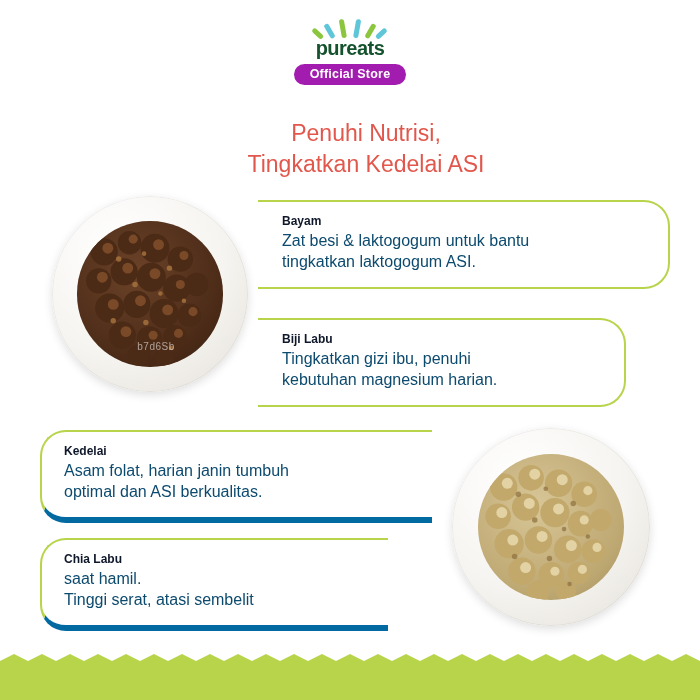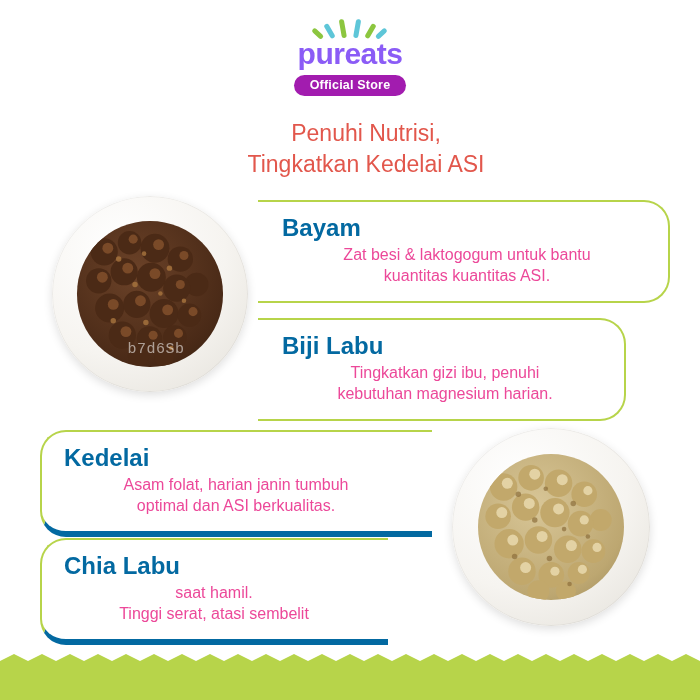--- a/index.html
+++ b/index.html
@@ -28,21 +28,21 @@
     transform-origin: 50% 100%;
   }
   .burst span:nth-child(1){ left: 2px;  height: 13px; transform: rotate(-48deg); background:#8cc63f;}
   .burst span:nth-child(2){ left: 13px; height: 16px; transform: rotate(-30deg); background:#5ec6d8;}
   .burst span:nth-child(3){ left: 24px; height: 19px; transform: rotate(-10deg); background:#8cc63f;}
   .burst span:nth-child(4){ left: 35px; height: 19px; transform: rotate(10deg);  background:#5ec6d8;}
   .burst span:nth-child(5){ left: 46px; height: 16px; transform: rotate(30deg);  background:#8cc63f;}
   .burst span:nth-child(6){ left: 56px; height: 13px; transform: rotate(48deg);  background:#5ec6d8;}
 
   .brand-name {
-    font-size: 30px; font-weight: bold; color: #8b5cf6;
+    font-size: 20px; font-weight: bold; color: #14532d;
     letter-spacing: -0.5px; margin-top: -1px;
   }
   .store-badge {
     margin-top: 4px;
     background: #a21caf; color: #ffffff;
     font-size: 12.5px; font-weight: bold;
     padding: 3px 16px 4px; border-radius: 12px;
     letter-spacing: 0.2px;
   }
 
@@ -71,33 +71,33 @@
   }
   #bowl-choco { left: 52px; top: 196px; width: 196px; height: 196px; }
   #bowl-plain { left: 452px; top: 428px; width: 198px; height: 198px; }
   #bowl-choco .inner { background: radial-gradient(circle at 40% 35%, #6b4228 0%, #4a2a17 70%, #35200f 100%); }
   #bowl-plain .inner { background: radial-gradient(circle at 40% 35%, #d8c697 0%, #bda771 70%, #9d8a5b 100%); }
 
   .watermark {
     position: absolute; left: 50%; top: 74%;
     transform: translateX(-50%);
     color: rgba(255,255,255,0.55);
-    font-size: 15px; letter-spacing: 0.5px;
-    font-family: Liberation Mono, monospace;
+    font-size: 10px; letter-spacing: 0.5px;
+    font-family: Liberation Sans, sans-serif;
     padding-left: 12px;
   }
 
   
   .card { position: absolute; }
   .card-title {
-    color: #0369a1; font-size: 24px; font-weight: bold;
+    color: #0f172a; font-size: 12px; font-weight: bold;
     margin-bottom: 2px;
   }
   .card-body {
-    color: #ec4899; font-size: 16px; line-height: 1.34; text-align: center;
+    color: #0c4a6e; font-size: 16px; line-height: 1.34;
   }
   .card-body div { white-space: nowrap; }
 
   
   .card.right {
     padding: 12px 16px 14px 24px;
     border-top: 2px solid #b7d44a;
     border-right: 2px solid #b7d44a;
     border-bottom: 2px solid #b7d44a;
     border-left: none;
@@ -262,21 +262,21 @@
             <circle cx="100" cy="142" r="2.5"></circle>
         </g>
       </svg>
     </div>
   </div>
 
   <div class="card right" id="card-bayam">
     <div class="card-title">Bayam</div>
     <div class="card-body">
       <div>Zat besi &amp; laktogogum untuk bantu</div>
-      <div>kuantitas kuantitas ASI.</div>
+      <div>tingkatkan laktogogum ASI.</div>
     </div>
   </div>
 
   <div class="card right" id="card-bijilabu">
     <div class="card-title">Biji Labu</div>
     <div class="card-body">
       <div>Tingkatkan gizi ibu, penuhi</div>
       <div>kebutuhan magnesium harian.</div>
     </div>
   </div>

